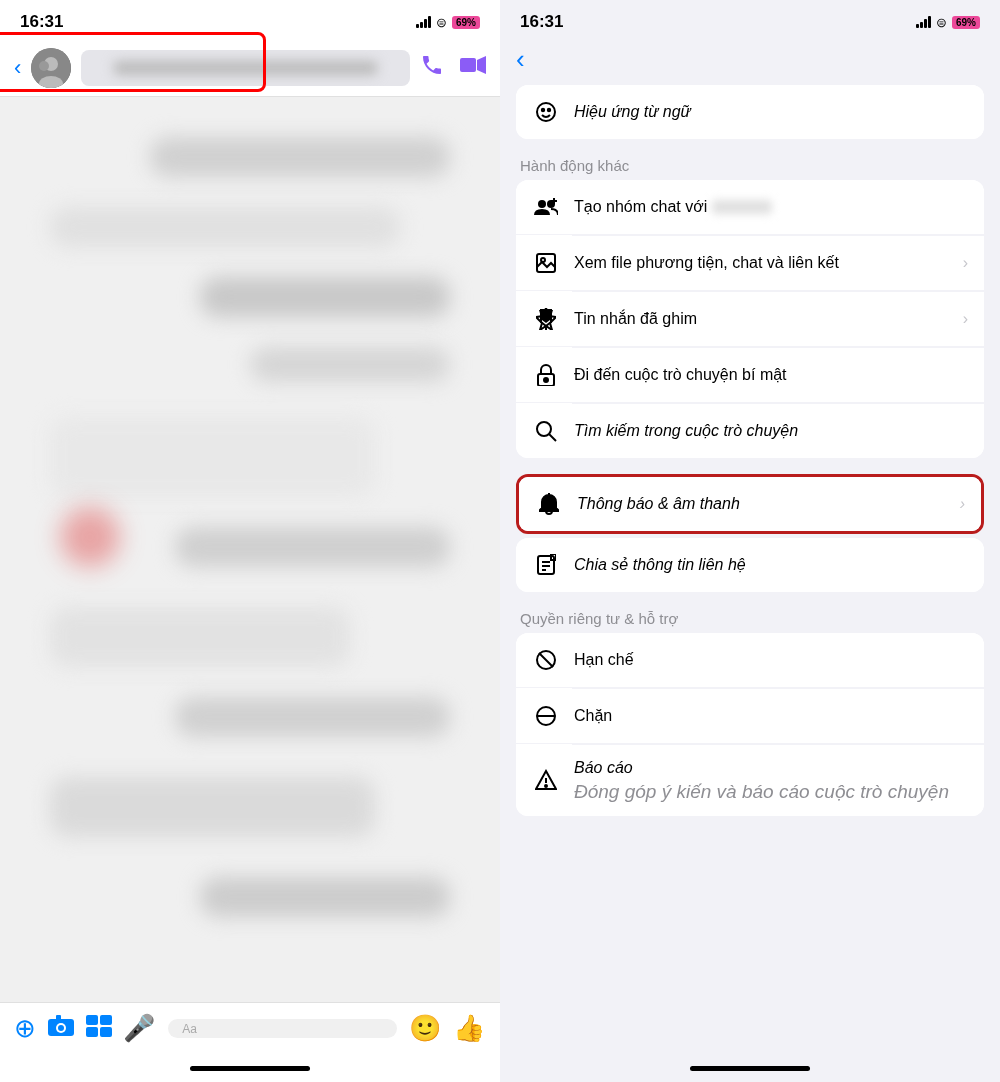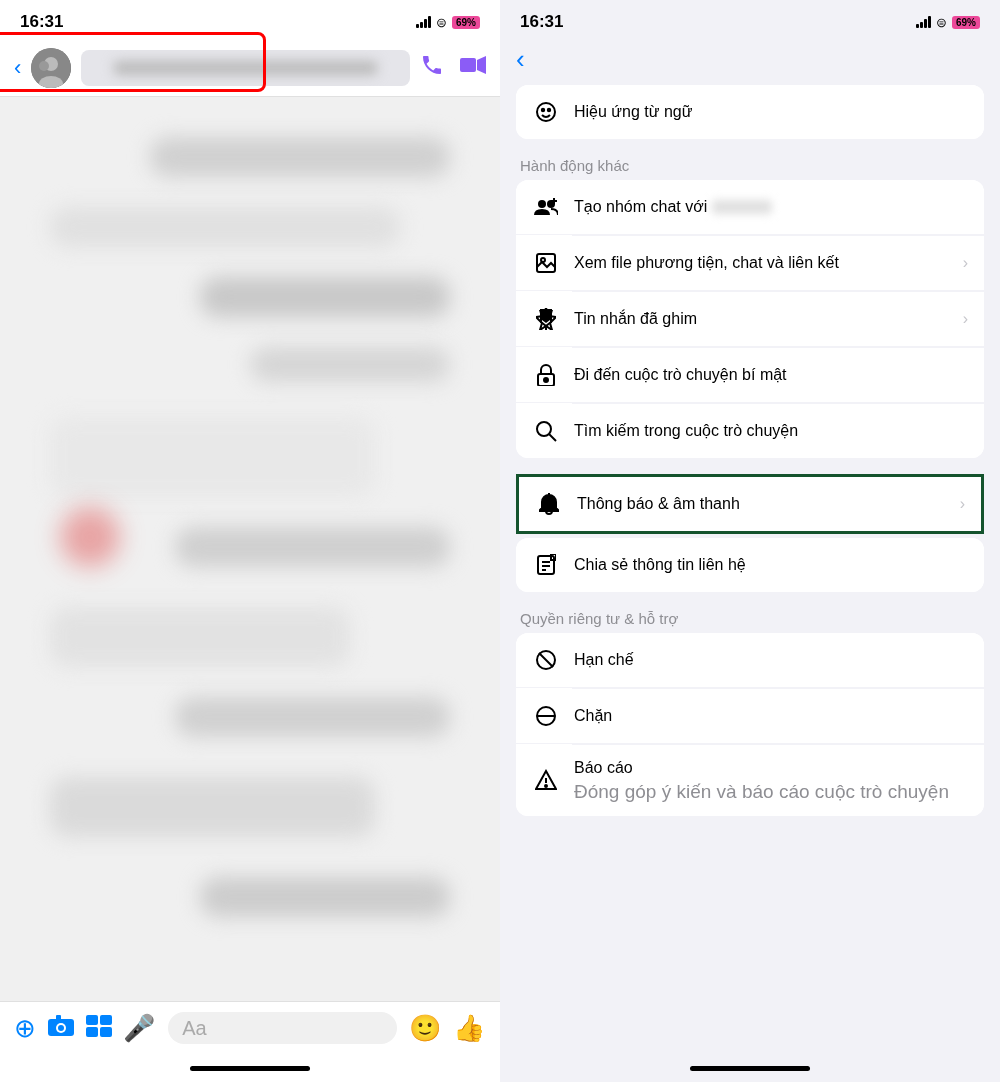--- a/index.html
+++ b/index.html
@@ -151,28 +151,28 @@
       border-top: 1px solid #e0e0e0;
     }
 
     .footer-icon {
       font-size: 26px;
       color: #0084FF;
     }
 
     .footer-input {
       flex: 1;
-      height: 32px;
+      height: 19px;
       background: #f0f0f0;
       border-radius: 18px;
       display: flex;
       align-items: center;
       padding: 0 14px;
       color: #aaa;
-      font-size: 20px;
+      font-size: 12px;
     }
 
     .home-indicator-left {
       height: 28px;
       display: flex;
       align-items: center;
       justify-content: center;
       background: #fff;
     }
 
@@ -239,20 +239,21 @@
       align-items: center;
       padding: 13px 16px;
       background: #fff;
       border-bottom: 1px solid #f2f2f7;
       position: relative;
       cursor: pointer;
     }
 
     .menu-item:last-child {
       border-bottom: none;
+      font-style: italic;
     }
 
     .menu-item-icon {
       width: 28px;
       height: 28px;
       display: flex;
       align-items: center;
       justify-content: center;
       font-size: 20px;
       margin-right: 14px;
@@ -276,22 +277,22 @@
       margin-top: 2px;
     }
 
     .menu-item-chevron {
       color: #c7c7cc;
       font-size: 16px;
       margin-left: 8px;
     }
 
     .menu-item-highlighted {
-      border: 3px solid #14532d;
-      border-radius: 0;
+      border: 3px solid #b91c1c;
+      border-radius: 12px;
       margin: 16px 16px 4px;
       overflow: hidden;
       background: #fff;
     }
 
     .menu-item-highlighted .menu-item {
       border-bottom: none;
     }
 
     .home-indicator-right {

